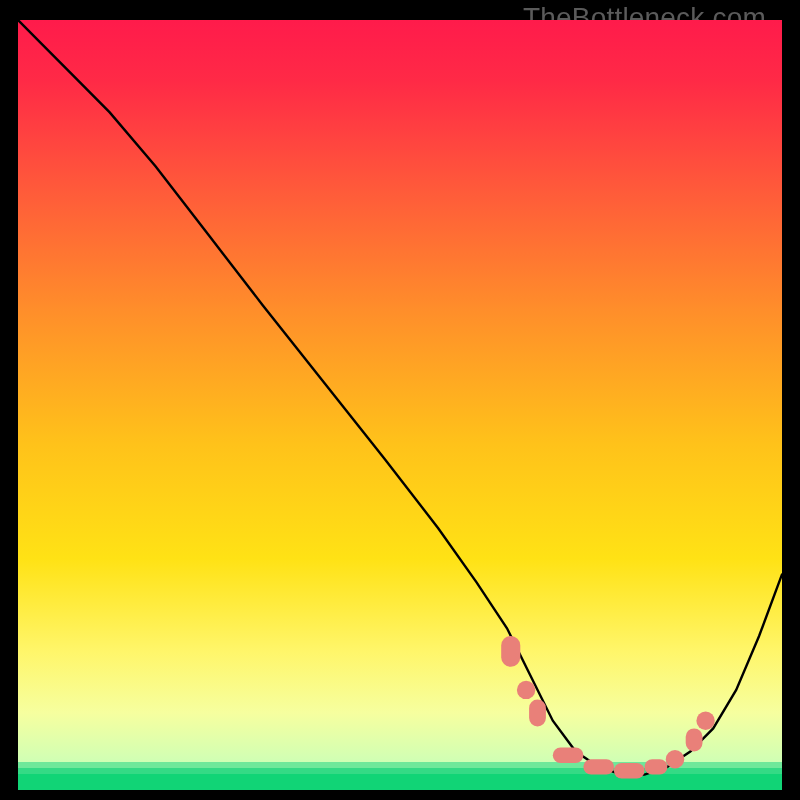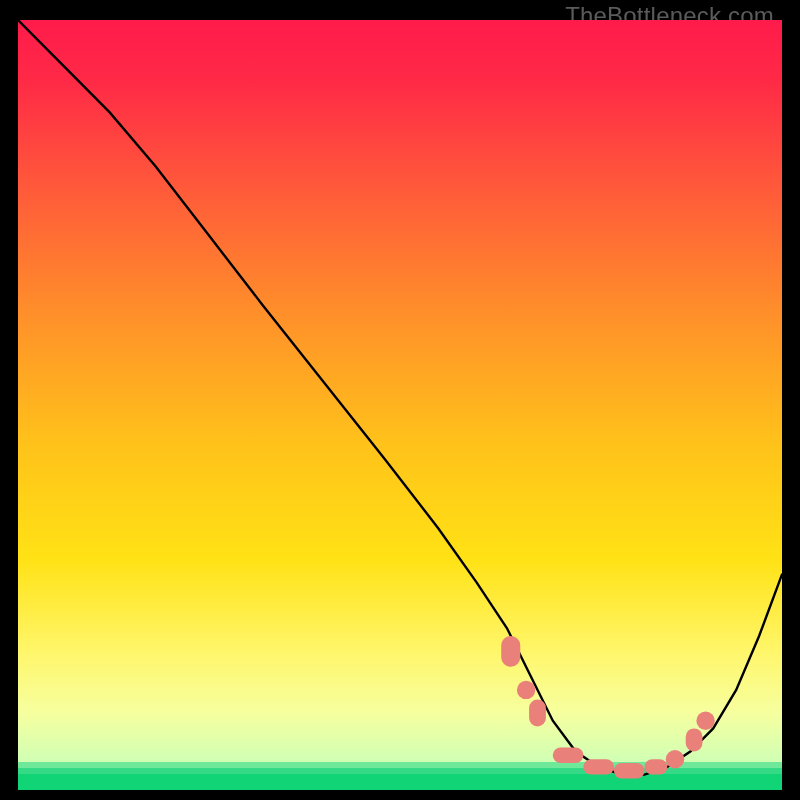--- a/index.html
+++ b/index.html
@@ -21,23 +21,23 @@
   .plot-area {
     position: absolute;
     left: 0;
     top: 0;
     width: 764px;
     height: 770px;
   }
   .watermark {
     position: absolute;
     top: -18px;
-    right: 8px;
+    right: 16px;
     font-family: Arial, Helvetica, sans-serif;
-    font-size: 24px;
+    font-size: 28px;
     color: #5b5b5b;
     letter-spacing: 0.2px;
     user-select: none;
     margin-left: 48px;
   }
   svg {
     display: block;
   }
 </style>
 </head>

